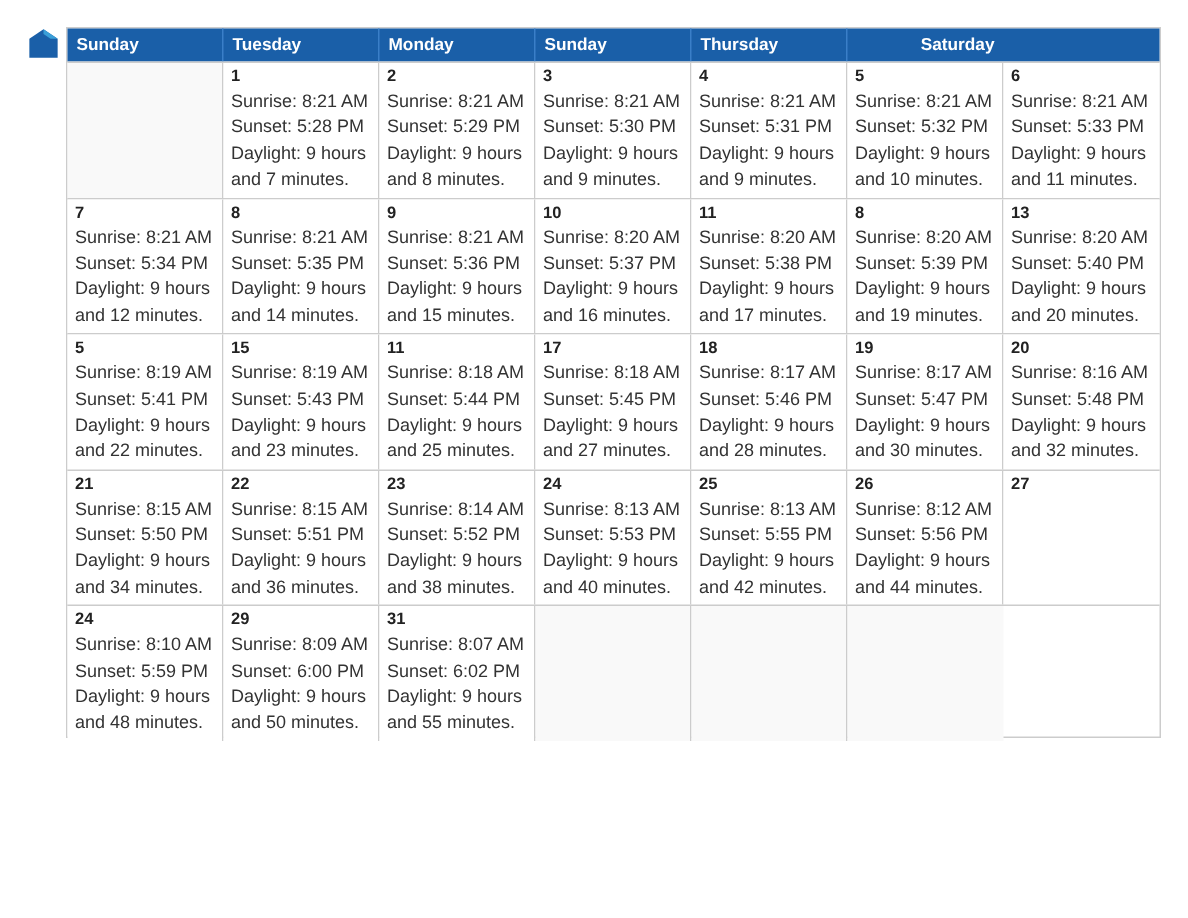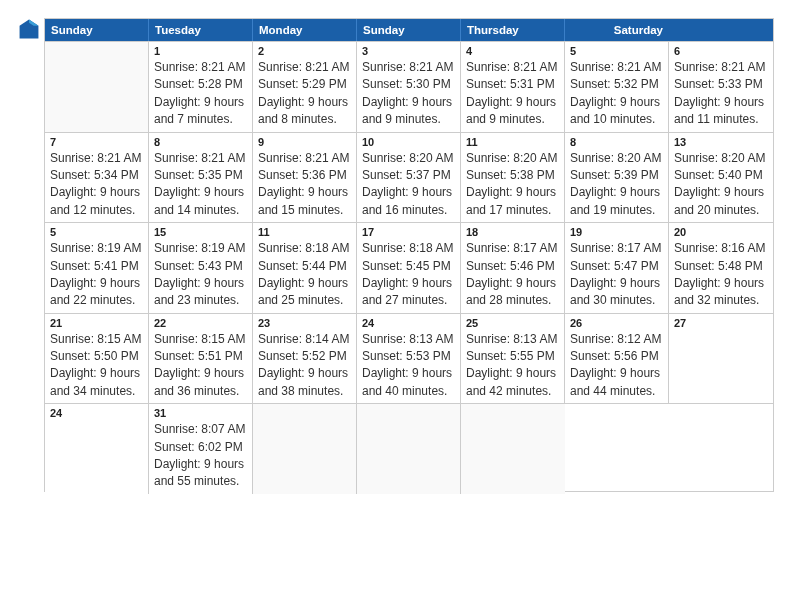--- a/index.html
+++ b/index.html
@@ -249,20 +249,25 @@
             <span class="day-number">26</span>
             <div class="cell-text">Sunrise: 8:12 AM<br>Sunset: 5:56 PM<br>Daylight: 9 hours and 44 minutes.</div>
           </div>
           <div class="cal-cell">
             <span class="day-number">27</span>
           </div>
         </div>
         <div class="cal-row">
           <div class="cal-cell">
             <span class="day-number">24</span>
+            <div class="cell-text">Sunrise: 8:10 AM<br>Sunset: 5:59 PM<br>Daylight: 9 hours and 48 minutes.</div>
+          </div>
+          <div class="cal-cell">
+            <span class="day-number">29</span>
+            <div class="cell-text">Sunrise: 8:09 AM<br>Sunset: 6:00 PM<br>Daylight: 9 hours and 50 minutes.</div>
           </div>
           <div class="cal-cell">
             <span class="day-number">31</span>
             <div class="cell-text">Sunrise: 8:07 AM<br>Sunset: 6:02 PM<br>Daylight: 9 hours and 55 minutes.</div>
           </div>
           <div class="cal-cell empty"></div>
           <div class="cal-cell empty"></div>
           <div class="cal-cell empty"></div>
         </div>
       </div>

